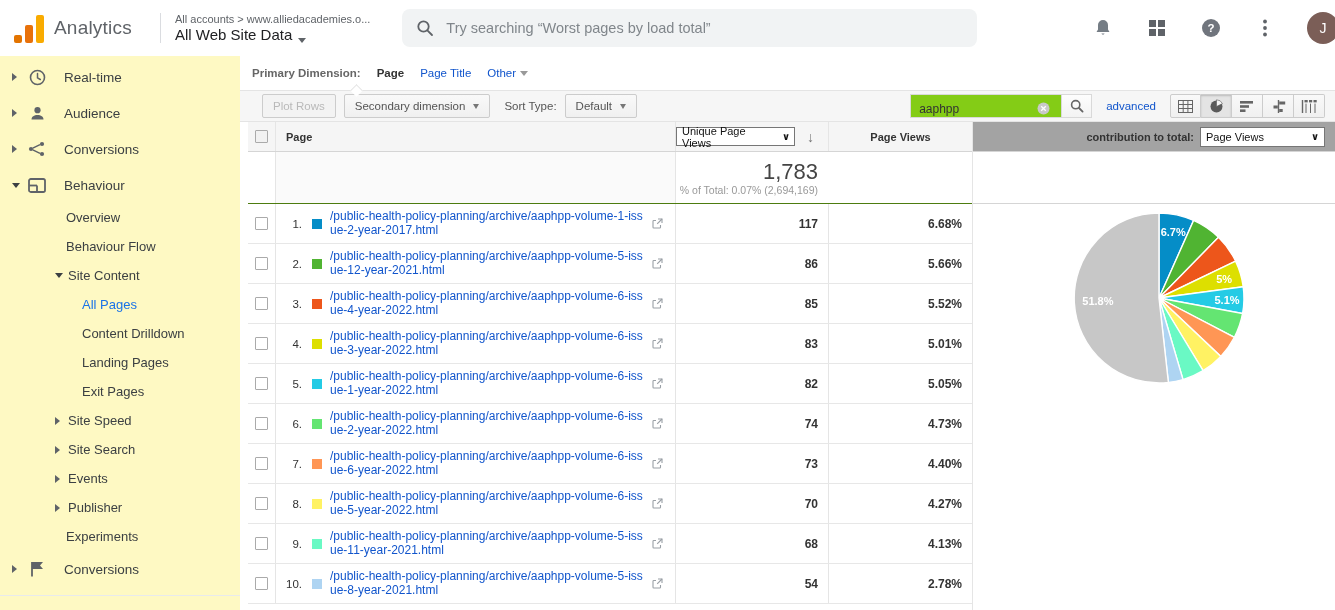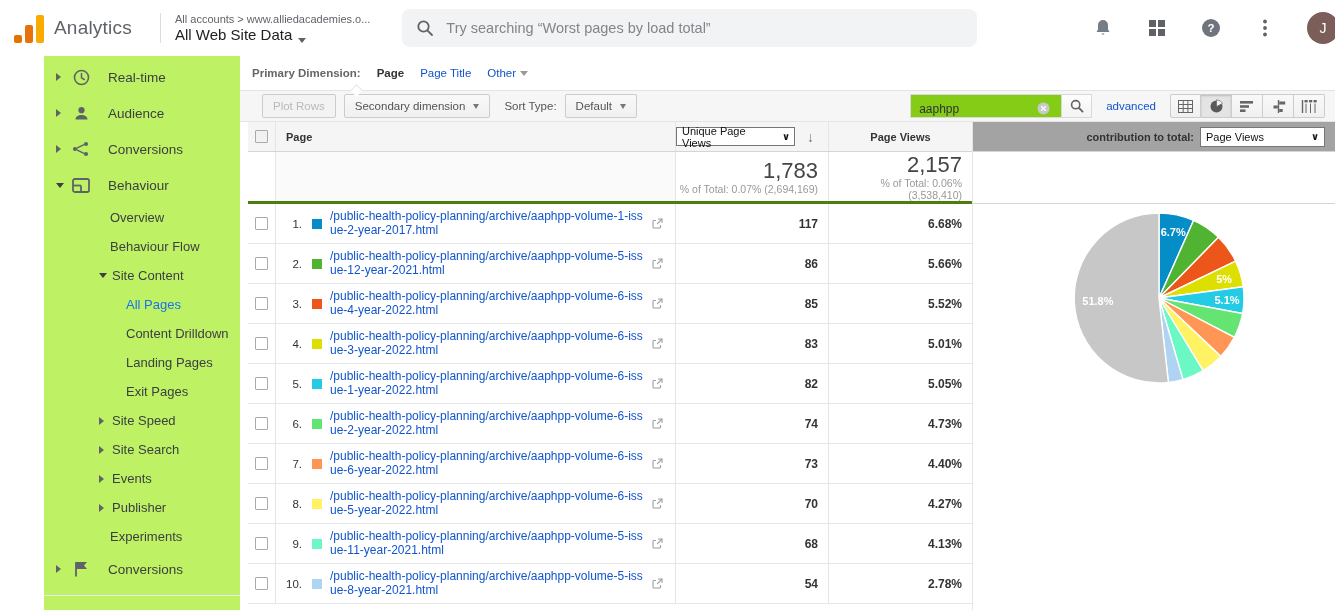--- a/index.html
+++ b/index.html
@@ -24,22 +24,22 @@
     border-top:5px solid #5f6368; display:inline-block; }
   .global-search { margin-left:32px; width:575px; height:38px; background:#f1f3f4; border-radius:8px;
     display:flex; align-items:center; padding:0 14px; gap:12px; }
   .global-search .ph { font-size:14.5px; color:#80868b; }
   .top-icons { margin-left:auto; display:flex; align-items:center; gap:30px; padding-right:2px; }
   .icon-btn { width:24px; height:24px; display:flex; align-items:center; justify-content:center; cursor:pointer; }
   .avatar { width:32px; height:32px; border-radius:50%; background:#7b5e57; color:#fff; font-size:14px;
     display:flex; align-items:center; justify-content:center; margin-right:-6px; }
 
   
-  .sidebar { position:absolute; top:56px; left:0; width:240px; bottom:0; background:#bef264;
-    padding-top:3px; overflow:hidden;margin-left:44px; }
+  .sidebar { position:absolute; top:56px; left:0; width:240px; bottom:0; background:#fef9c3;
+    padding-top:3px; overflow:hidden; }
   .nav-item { display:flex; align-items:center; cursor:pointer; color:#3c4043; position:relative; }
   .nav-item.lv0 { height:36px; font-size:13.5px; }
   .nav-item.lv1, .nav-item.lv2 { height:29px; font-size:13px; }
   .nav-item .arr { width:0; height:0; display:inline-block; }
   .arr.right { border-top:4px solid transparent; border-bottom:4px solid transparent; border-left:5px solid #5f6368; }
   .arr.down  { border-left:4px solid transparent; border-right:4px solid transparent; border-top:5px solid #3c4043; }
   .nav-item.lv0 .arr { position:absolute; left:12px; }
   .nav-item.lv0 .nav-ic { position:absolute; left:28px; width:18px; height:18px; display:flex; align-items:center; justify-content:center; }
   .nav-item.lv0 .lbl { padding-left:64px; }
   .nav-item.lv1 .lbl { padding-left:66px; }
@@ -93,21 +93,21 @@
   .c-pv    { width:144px; border-left:1px solid #e5e5e5; align-self:stretch; display:flex; align-items:center; justify-content:flex-end; }
   .g-head .hlabel { font-weight:bold; font-size:11px; color:#333; }
   .g-head .c-pv { justify-content:center; }
   .metric-select { height:19px; border:1px solid #767676; background:#fff; display:flex; align-items:center;
     font-size:11px; color:#111; padding:0 4px 0 5px; gap:8px; cursor:pointer; }
   .metric-select .vee { font-size:10px; font-weight:bold; color:#111; }
   .sort-arrow { color:#777; font-size:14px; margin:0 14px 0 12px; }
   .checkbox { width:13px; height:13px; border:1px solid #aaa; background:#fff; border-radius:1px; }
   .g-head .checkbox { background:#f1f1f1; }
 
-  .g-total { display:flex; height:52px; border-bottom:3px solid #4d7c0f; }
+  .g-total { display:flex; height:52px; border-bottom:1px solid #4d7c0f; }
   .g-total .c-page { background:#fafafa; }
   .tot-wrap { text-align:right; padding-right:10px; width:100%; }
   .tot-num { font-size:22px; color:#444; line-height:24px; }
   .tot-sub { font-size:10.5px; color:#999; }
 
   .g-row { display:flex; height:40px; border-bottom:1px solid #e7e7e7; }
   .row-num { width:26px; text-align:right; font-size:11.5px; color:#333; flex:none; }
   .legend-sq { width:10px; height:10px; flex:none; margin:0 8px 0 10px; }
   .page-link { color:#1155cc; font-size:12px; line-height:13.5px; width:318px; word-break:break-all; cursor:pointer; }
   .ext-ic { flex:none; margin-left:4px; }
@@ -413,26 +413,20 @@
 
         <div class="g-total">
           <div class="c-check"></div>
           <div class="c-page"></div>
           <div class="c-upv">
               <div class="tot-wrap">
             <div class="tot-num">1,783</div>
             <div class="tot-sub">% of Total: 0.07% (2,694,169)</div>
           </div>
             </div>
-          <div class="c-pv" style="justify-content:flex-end;">
-              <div class="tot-wrap">
-            <div class="tot-num">2,157</div>
-            <div class="tot-sub">% of Total: 0.06% (3,538,410)</div>
-          </div>
-            </div>
         </div>
 
         <div id="rows">
             <div class="g-row">
               <div class="c-check">
                 <span class="checkbox"></span>
               </div>
               <div class="c-page" style="padding-left:0;">
                 <span class="row-num">1.</span>
                 <span class="legend-sq" style="background:#058DC7"></span>

